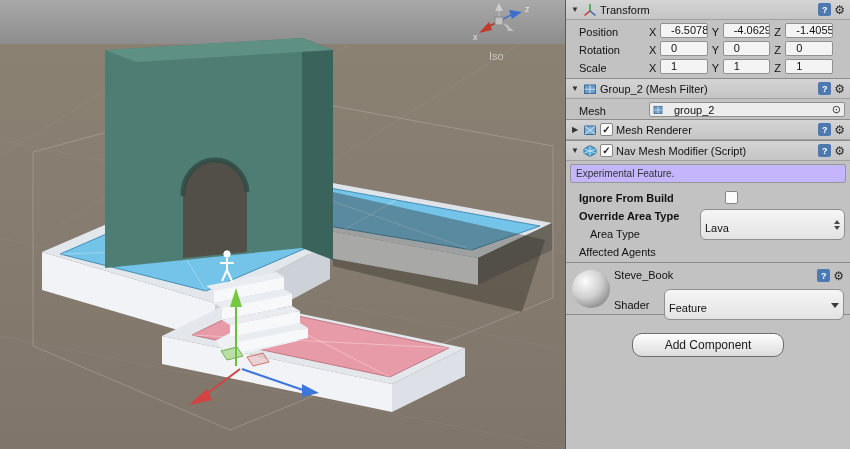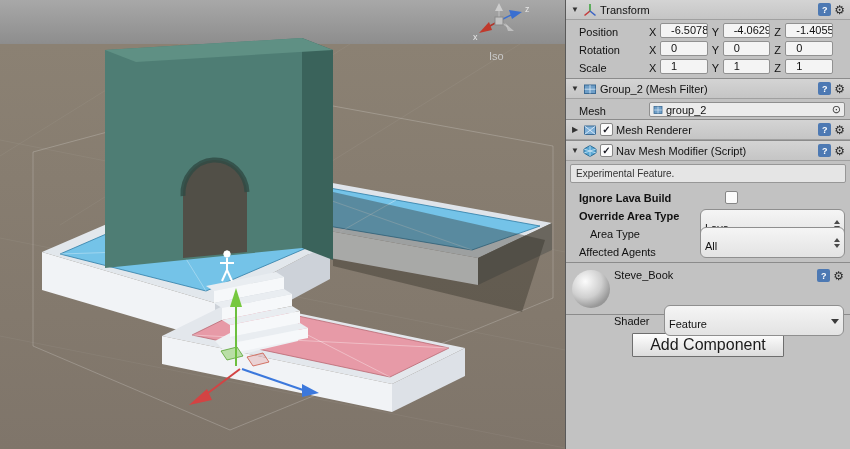--- a/index.html
+++ b/index.html
@@ -25,44 +25,44 @@
   .lbl2{width:110px;flex:none}
   .lbl3{width:121px;flex:none}
   .lbl4{width:44px;flex:none}
   .b{font-weight:bold}
   .axis{width:11px;flex:none}
   .nf{flex:1;min-width:0;height:15px;box-sizing:border-box;background:#f4f4f4;border:1px solid #919191;
       border-radius:2px;padding:0 10px;line-height:13px;margin-right:4px;white-space:nowrap;overflow:hidden}
   .nf.last{margin-right:12px}
   .cb{width:13px;height:13px;box-sizing:border-box;background:#fbfbfb;border:1px solid #868686;border-radius:2px;
       font-size:10px;font-weight:bold;color:#15151f;display:flex;align-items:center;justify-content:center;flex:none}
-  .helpbox{margin:3px 4px;border:1px solid #979797;background:#e5e5e5;border-radius:2px;
+  .helpbox{margin:3px 4px;border:1px solid #979797;background:#c4b5fd;border-radius:2px;
            padding:2px 5px;font-size:10px;color:#333;height:13px;line-height:13px}
   .pop{flex:1;position:relative;height:31px;box-sizing:border-box;background:linear-gradient(#f5f5f5,#e3e3e3);
        border:1px solid #8f8f8f;border-radius:6px;padding:12px 16px 0 4px;line-height:13px;white-space:nowrap;overflow:hidden}
   .caret2{position:absolute;right:3px;top:50%;margin-top:-5px;width:7px;height:10px}
   .caret2::before{content:"";position:absolute;top:0;left:0;border-left:3.5px solid transparent;
                   border-right:3.5px solid transparent;border-bottom:4px solid #4a4a4a}
   .caret2::after{content:"";position:absolute;bottom:0;left:0;border-left:3.5px solid transparent;
                  border-right:3.5px solid transparent;border-top:4px solid #4a4a4a}
   .caret1{position:absolute;right:4px;top:50%;margin-top:-2px;border-left:4px solid transparent;
           border-right:4px solid transparent;border-top:5px solid #3a3a3a}
   .objf{flex:1;height:15px;box-sizing:border-box;background:#ececec;border:1px solid #8f8f8f;border-radius:2px;
-        display:flex;align-items:center;gap:3px;padding:0 3px}
+        display:flex;align-items:center;gap:11px;padding:0 3px}
   .objf .val{flex:1;white-space:nowrap;overflow:hidden}
   .picker{font-size:11px;color:#333;line-height:1;flex:none}
   .matwrap{position:relative;height:52px;border-bottom:1px solid #8b8b8b;padding:4px 4px 0 4px;box-sizing:border-box}
   .sphere{position:absolute;left:6px;top:7px;width:38px;height:38px;border-radius:50%;
           background:radial-gradient(circle at 35% 30%,#fcfcfc,#cfcfcf 45%,#9a9a9a 72%,#7e7e7e)}
   .mtitle{font-weight:normal;margin-left:44px;padding-top:2px}
-  .matrow{display:flex;align-items:center;margin-left:44px;margin-top:24px;gap:6px;padding-right:2px}
+  .matrow{display:flex;align-items:center;margin-left:44px;margin-top:8px;gap:6px;padding-right:2px}
   .mat-icons{position:absolute;right:6px;top:6px;display:flex;gap:3px;align-items:center}
   .addwrap{padding-top:18px;display:flex;justify-content:center}
   .addbtn{width:150px;height:22px;background:linear-gradient(#fefefe,#dcdcdc);border:1px solid #6e6e6e;
-          border-radius:1px;font-size:16px;color:#1a1a1a;display:flex;align-items:center;justify-content:center;
+          border-radius:10px;font-size:12px;color:#1a1a1a;display:flex;align-items:center;justify-content:center;
           font-family:inherit}
 </style>
 </head>
 <body>
 
 <div class="root">
 
   <div class="scene">
     <svg width="565" height="449" viewBox="0 0 565 449">
       <defs>
@@ -256,40 +256,36 @@
         <polygon points="7,1.5 13,5 13,9 7,12.5 1,9 1,5" fill="#58a7d4" stroke="#2d6d96"></polygon>
         <path d="M1 5 L13 9 M13 5 L1 9 M7 1.5 V12.5" stroke="#d9edf8" stroke-width="0.7"></path>
       </svg>
       <span class="cb">✓</span>
       <span class="title">Nav Mesh Modifier (Script)</span>
       <span class="help">?</span>
       <span class="gear">⚙</span>
     </div>
     <div class="helpbox">Experimental Feature.</div>
     <div class="row">
-      <span class="lblw b">Ignore Lava Build</span>
+      <span class="lblw b">Ignore From Build</span>
       <span class="cb"></span>
     </div>
     <div class="row">
       <span class="lblw b">Override Area Type</span>
       <span class="cb">✓</span>
     </div>
     <div class="row indent">
       <span class="lbl2">Area Type</span>
       <span class="pop">
         <span>Lava</span>
         <span class="caret2"></span>
       </span>
     </div>
     <div class="row">
       <span class="lbl3">Affected Agents</span>
-      <span class="pop">
-        <span>All</span>
-        <span class="caret2"></span>
-      </span>
     </div>
     <div class="gap4"></div>
       <div class="sep"></div>
 
     <div class="matwrap">
       <span class="sphere"></span>
       <div class="mtitle">Steve_Book</div>
       <div class="mat-icons">
         <span class="help">?</span>
         <span class="gear">⚙</span>

